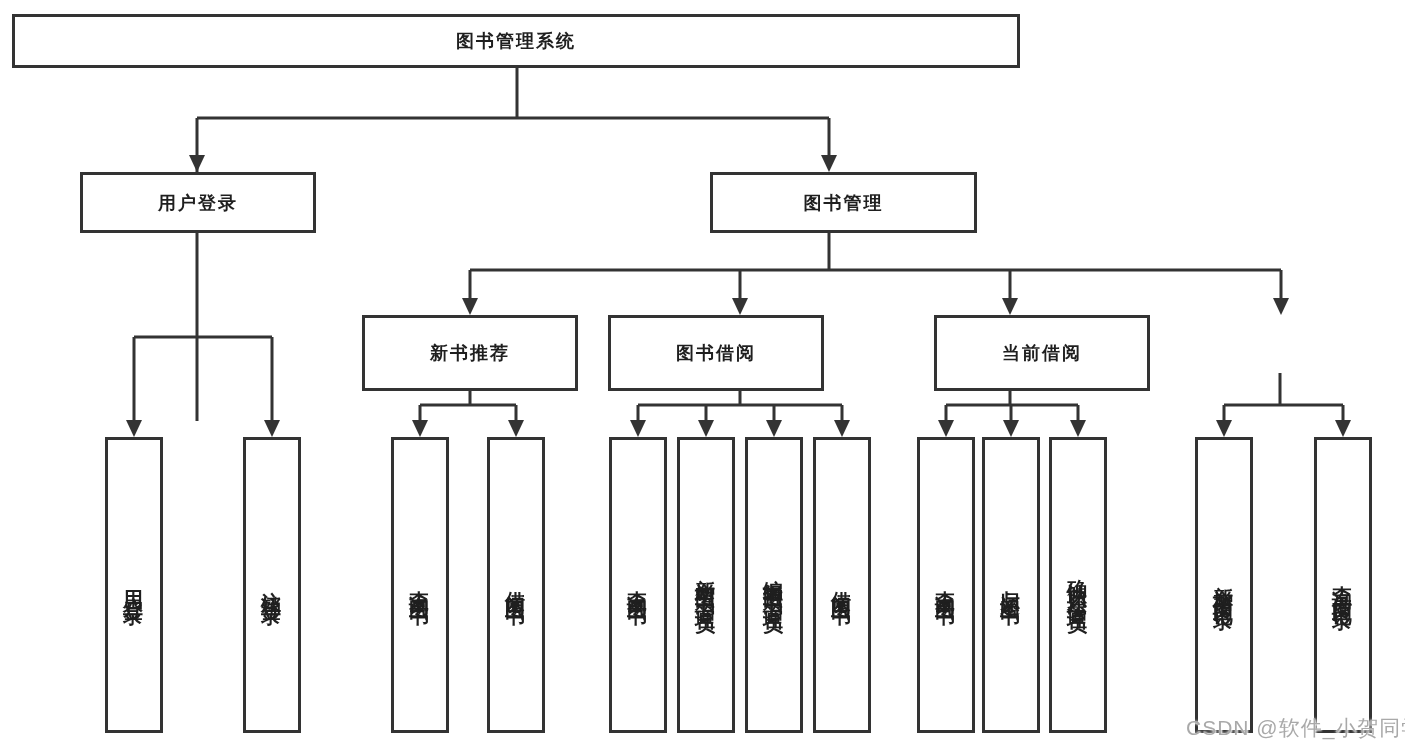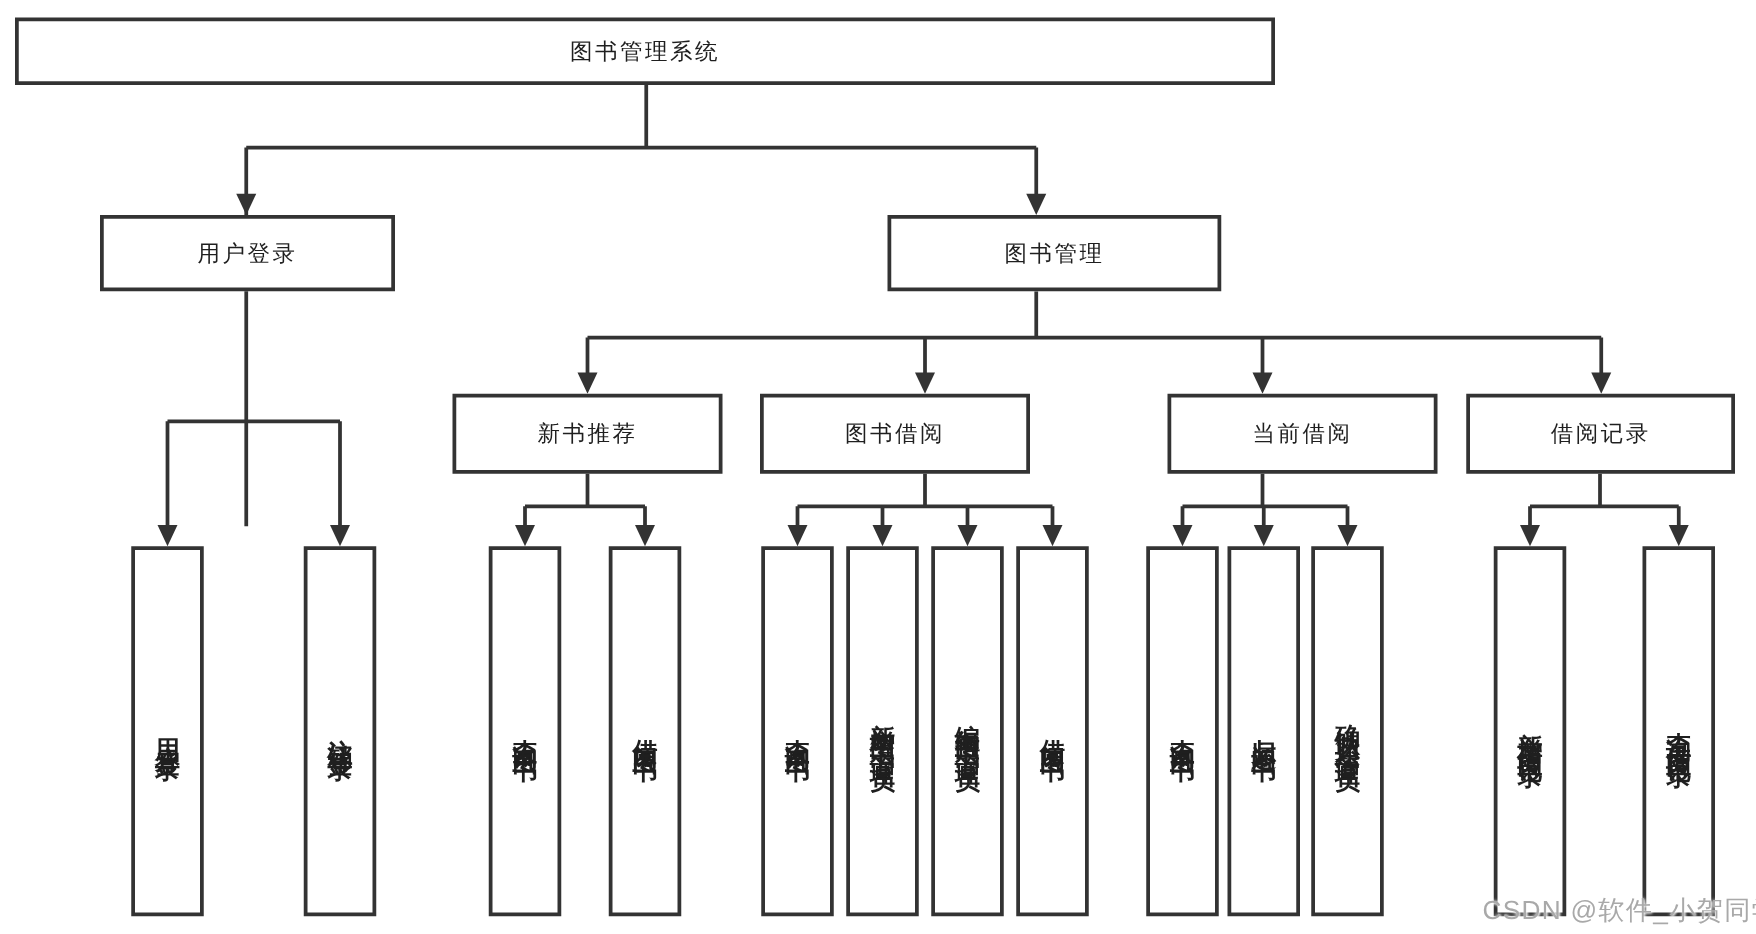--- a/index.html
+++ b/index.html
@@ -28,36 +28,36 @@
     box-sizing: border-box;
     background: #ffffff;
     border: 3px solid #333333;
     display: flex;
     align-items: center;
     justify-content: center;
     color: #1f1f1f;
   }
   .h-label {
     font-size: 18px;
-    font-weight: 400;
+    font-weight: 700;
     letter-spacing: 2px;
     white-space: nowrap;
   }
   .v-label {
     writing-mode: vertical-rl;
     text-orientation: mixed;
     font-size: 20px;
     font-weight: 600;
     letter-spacing: 5px;
     white-space: nowrap;
   }
   .root-box    { left: 12px;   top: 14px;  width: 1008px; height: 54px; }
   .lvl2-a      { left: 80px;   top: 172px; width: 236px;  height: 61px; }
   .lvl2-b      { left: 710px;  top: 172px; width: 267px;  height: 61px; }
-  .lvl3        { top: 315px; width: 216px; height: 64px; }
+  .lvl3        { top: 315px; width: 216px; height: 76px; }
   .lvl3-a      { left: 362px; }
   .lvl3-b      { left: 608px; }
   .lvl3-c      { left: 934px; }
   .lvl3-d      { left: 1173px; width: 215px; }
   .leaf        { top: 437px; width: 58px; height: 296px; }
   .leaf-1  { left: 105px; }
   .leaf-2  { left: 243px; }
   .leaf-3  { left: 391px; }
   .leaf-4  { left: 487px; }
   .leaf-5  { left: 609px; }
@@ -131,23 +131,20 @@
 
   <div class="box lvl3 lvl3-a">
     <span class="h-label">新书推荐</span>
   </div>
   <div class="box lvl3 lvl3-b">
     <span class="h-label">图书借阅</span>
   </div>
   <div class="box lvl3 lvl3-c">
     <span class="h-label">当前借阅</span>
   </div>
-  <div class="box lvl3 lvl3-d">
-    <span class="h-label">借阅记录</span>
-  </div>
 
   <div class="box leaf leaf-1">
     <span class="v-label">用户登录</span>
   </div>
   <div class="box leaf leaf-2">
     <span class="v-label">注销登录</span>
   </div>
   <div class="box leaf leaf-3">
     <span class="v-label">查询图书</span>
   </div>

